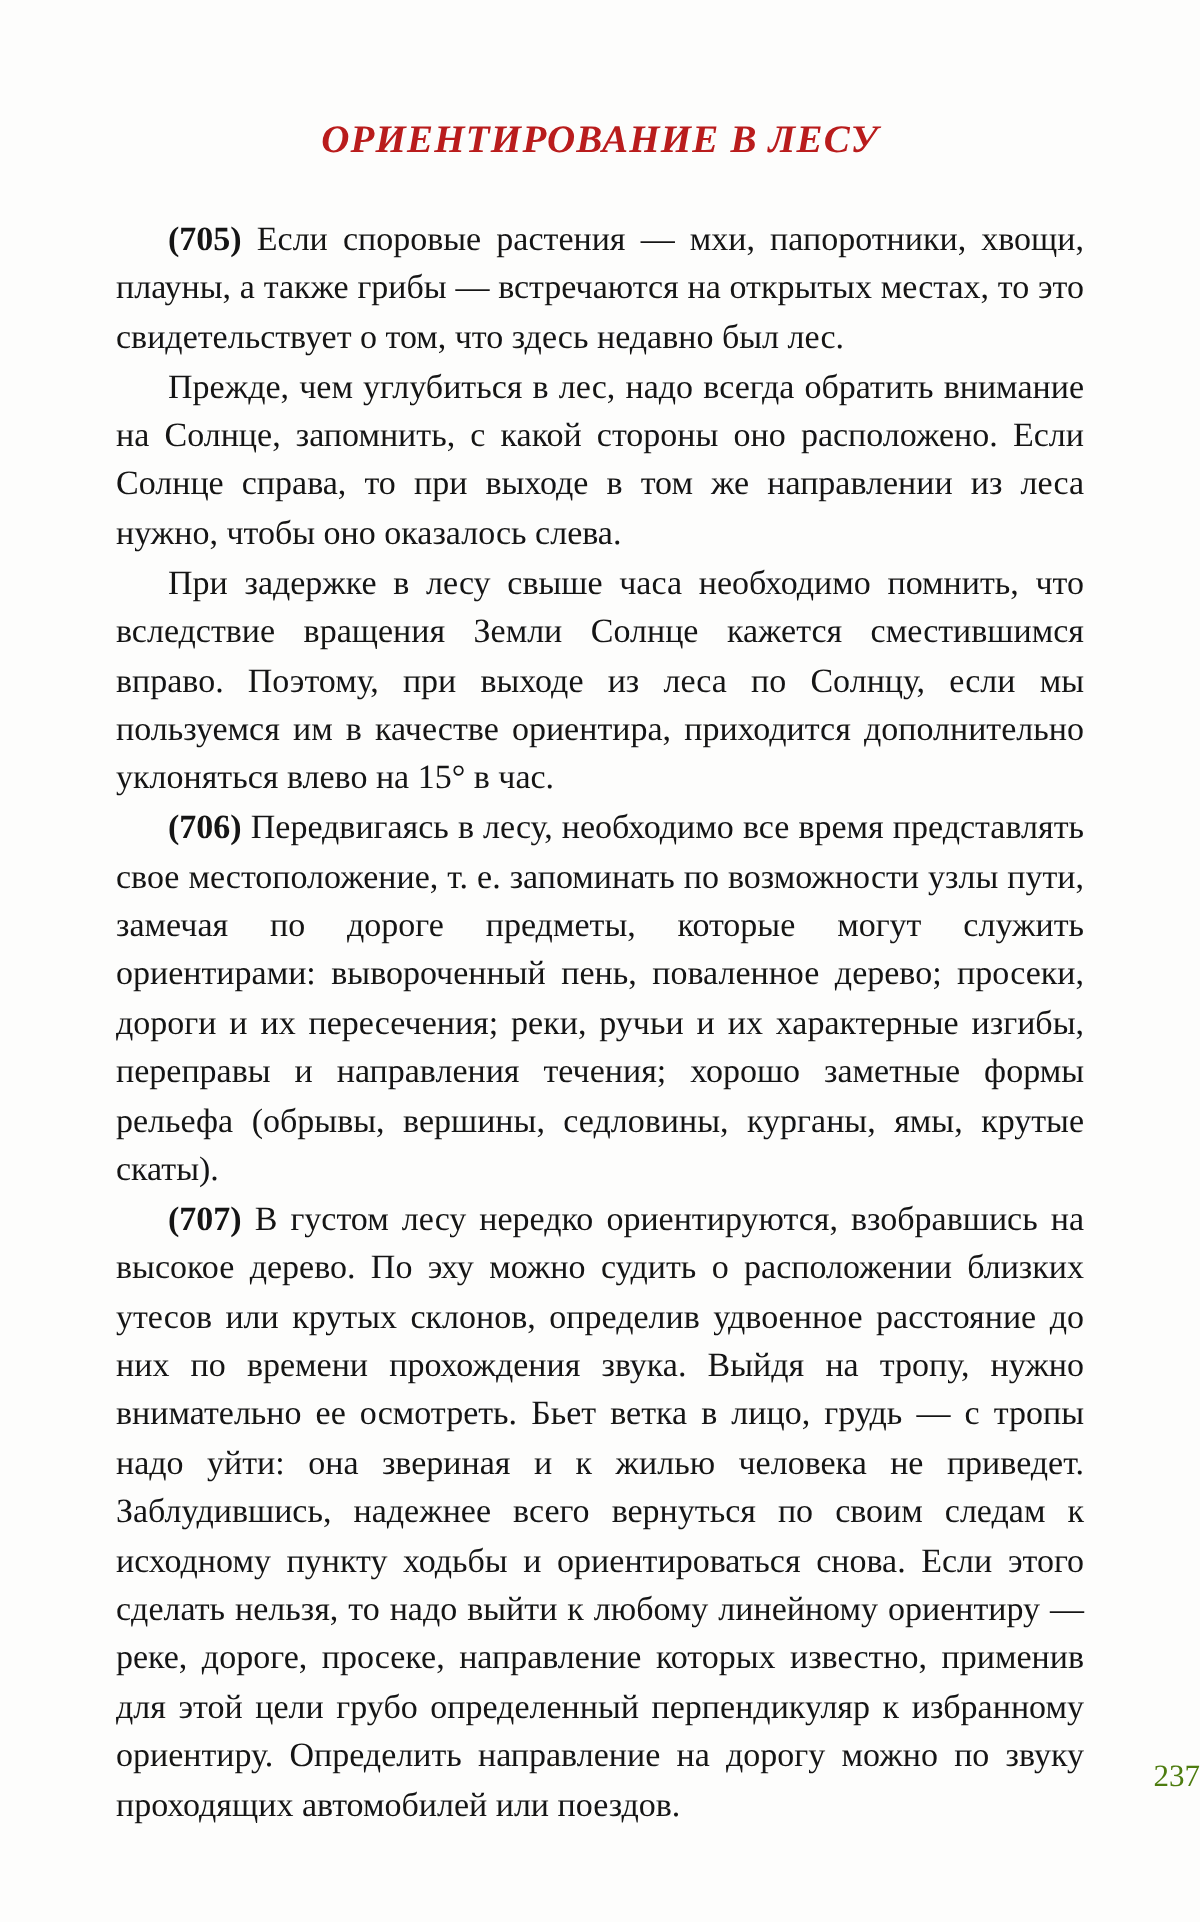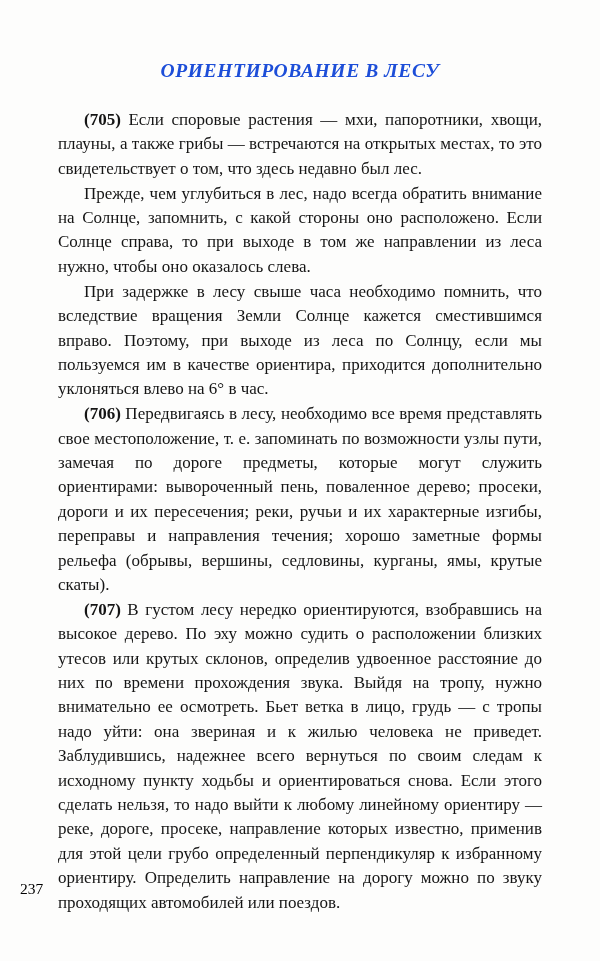--- a/index.html
+++ b/index.html
@@ -22,21 +22,21 @@
     box-sizing: border-box;
     padding: 52px 58px 30px 58px;
   }
   .page-title {
     text-align: center;
     font-style: italic;
     font-weight: bold;
     font-size: 19.5px;
     letter-spacing: 0.6px;
     margin: 8px 0 26px 0;
-    color: #1d4ed8;
+    color: #b91c1c;
   }
   .body-text {
     font-size: 17px;
     line-height: 1.435;
     text-align: justify;
     text-justify: inter-word;
     color: #151515;
     -webkit-hyphens: auto;
     hyphens: auto;
   }
@@ -45,40 +45,40 @@
     text-indent: 26px;
   }
   .para .num {
     font-weight: bold;
   }
   .page-number {
     position: absolute;
     left: 0;
     right: 0;
     bottom: 63px;
-    text-align: left;
+    text-align: right;
     font-size: 15.5px;
-    color: #000000;
+    color: #4d7c0f;
     padding-left: 20px;
   }
 </style>
 </head>
 <body>
 
 <div class="page">
 
   <h1 class="page-title">ОРИЕНТИРОВАНИЕ В ЛЕСУ</h1>
 
   <div class="body-text">
 
     <p class="para"><span class="num">(705)</span><span> Если споровые растения — мхи, папоротники, хвощи, плауны, а также грибы — встречаются на открытых местах, то это свидетельствует о том, что здесь недавно был лес.</span></p>
 
     <p class="para"><span>Прежде, чем углубиться в лес, надо всегда обратить внимание на Солнце, запомнить, с какой стороны оно расположено. Если Солнце справа, то при выходе в том же направлении из леса нужно, чтобы оно оказалось слева.</span></p>
 
-    <p class="para"><span>При задержке в лесу свыше часа необходимо помнить, что вследствие вращения Земли Солнце кажется сместившимся вправо. Поэтому, при выходе из леса по Солнцу, если мы пользуемся им в качестве ориентира, приходится дополнительно уклоняться влево на 6° в час.</span></p>
+    <p class="para"><span>При задержке в лесу свыше часа необходимо помнить, что вследствие вращения Земли Солнце кажется сместившимся вправо. Поэтому, при выходе из леса по Солнцу, если мы пользуемся им в качестве ориентира, приходится дополнительно уклоняться влево на 15° в час.</span></p>
 
     <p class="para"><span class="num">(706)</span><span> Передвигаясь в лесу, необходимо все время представлять свое местоположение, т. е. запоминать по возможности узлы пути, замечая по дороге предметы, которые могут служить ориентирами: вывороченный пень, поваленное дерево; просеки, дороги и их пересечения; реки, ручьи и их характерные изгибы, переправы и направления течения; хорошо заметные формы рельефа (обрывы, вершины, седловины, курганы, ямы, крутые скаты).</span></p>
 
     <p class="para"><span class="num">(707)</span><span> В густом лесу нередко ориентируются, взобравшись на высокое дерево. По эху можно судить о расположении близких утесов или крутых склонов, определив удвоенное расстояние до них по времени прохождения звука. Выйдя на тропу, нужно внимательно ее осмотреть. Бьет ветка в лицо, грудь — с тропы надо уйти: она звериная и к жилью человека не приведет. Заблудившись, надежнее всего вернуться по своим следам к исходному пункту ходьбы и ориентироваться снова. Если этого сделать нельзя, то надо выйти к любому линейному ориентиру — реке, дороге, просеке, направление которых известно, применив для этой цели грубо определенный перпендикуляр к избранному ориентиру. Определить направление на дорогу можно по звуку проходящих автомобилей или поездов.</span></p>
 
 
   </div>
 
   <div class="page-number">237</div>
 

